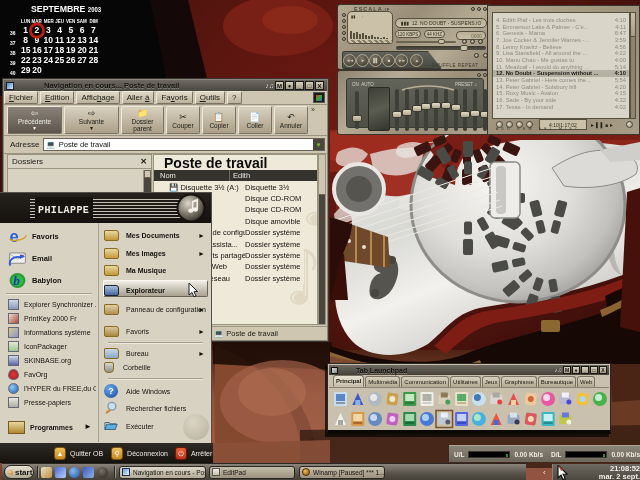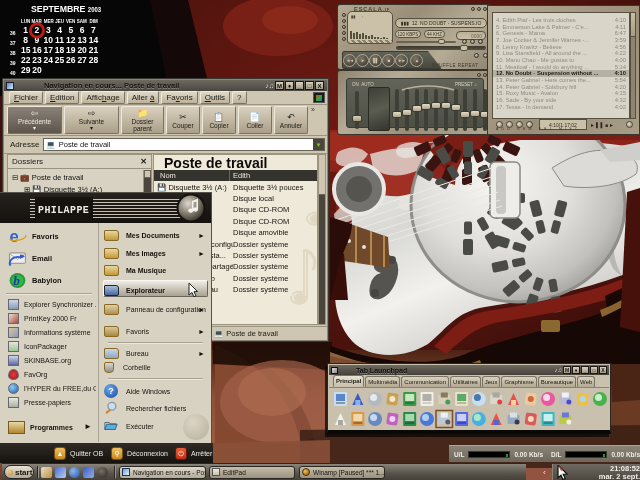--- a/index.html
+++ b/index.html
@@ -257,21 +257,21 @@
   <div style="margin-left:auto;display:flex;gap:1px;align-items:center;margin-right:3px;">
    <span style="font-size:7px;color:#ddd;">♪♫</span>
    <div class="tbt">M</div>
           <div class="tbt">♦</div>
           <div class="tbt">_</div>
           <div class="tbt">□</div>
           <div class="tbt">X</div>
   </div>
  </div>
 
- <div class="ab" style="left:1px;top:12px;right:1px;height:14px;background:#cfc6b2;border-bottom:1px solid #9a937f;display:flex;align-items:center;padding-left:5px;gap:2px;">
+ <div class="ab" style="left:1px;top:12px;right:1px;height:14px;background:#cfc6b2;border-bottom:1px solid #9a937f;display:flex;align-items:center;gap:2px;">
   <span class="mi"><u>F</u>ichier</span>
         <span class="mi"><u>E</u>dition</span>
         <span class="mi">Affic<u>h</u>age</span>
         <span class="mi">Aller <u>à</u></span>
         <span class="mi">Fa<u>v</u>oris</span>
         <span class="mi"><u>O</u>utils</span>
         <span class="mi">?</span>
   <div style="margin-left:auto;margin-right:2px;width:12px;height:11px;background:#1a1a18;border:1px solid #555;">
           <div style="width:6px;height:6px;margin:2px;background:linear-gradient(135deg,#e33,#3a3,#36c);"></div>
         </div>
@@ -292,25 +292,20 @@
   <span style="font-size:8px;color:#1a1a14;">Adresse</span>
   <div style="flex:1;height:13px;margin-left:4px;margin-right:2px;background:#fff;border:1px solid #6a6458;display:flex;align-items:center;font-size:7.5px;color:#111;">
    <span style="margin-left:2px;">💻</span>
           <span style="margin-left:3px;">Poste de travail</span>
    <div style="margin-left:auto;width:11px;height:11px;background:#4a463e;color:#7ec820;font-size:7px;text-align:center;line-height:11px;">▾</div>
   </div>
  </div>
 
  <div class="ab" style="left:4px;top:75px;width:145px;bottom:16px;background:#d8d2c2;border:1px solid #9a937f;">
   <div style="height:14px;border-bottom:1px solid #9a937f;display:flex;align-items:center;font-size:8px;color:#1a1a14;padding:0 4px;">Dossiers<span style="margin-left:auto;font-weight:bold;">✕</span></div>
-  <div style="font-size:7.5px;color:#111;padding:3px 0 0 4px;line-height:12px;">
-   <div>⊟ <span style="color:#8a6a30;">💼</span> Poste de travail</div>
-   <div style="padding-left:12px;">⊞ <span style="color:#8a6a30;">💾</span> Disquette 3½ (A:)</div>
-   <div style="padding-left:12px;">⊞ <span style="color:#8a6a30;">💽</span> (C:)</div>
-  </div>
   <div class="ab" style="right:0;top:15px;width:8px;bottom:0;background:#4a463e;border-left:1px solid #9a937f;">
           <div style="height:8px;background:#cfc6b2;border:1px solid #6a6458;"></div>
         </div>
  </div>
 
  <div class="ab" style="left:150px;top:75px;right:10px;bottom:16px;background:#efe9da;border:1px solid #9a937f;overflow:hidden;">
   <svg class="ab" style="left:38px;top:0" width="170" height="250" opacity="0.85">
           <g fill="#ded6c0" stroke="#ded6c0">
   <path d="M128,18 l3,0 0,46 a8,6 0 1 1 -3,-5 Z" stroke-width="2" fill="none"></path>
   <path d="M129,18 q14,6 8,20" fill="none" stroke-width="3"></path>
@@ -321,23 +316,22 @@
   <path d="M126,172 l3,0 0,46 a8,6 0 1 1 -3,-5 Z" stroke-width="2" fill="none"></path>
   <ellipse cx="122" cy="218" rx="6" ry="4.5"></ellipse>
  </g>
         </svg>
   <div class="ab" style="left:10px;top:0px;font-size:14px;font-weight:bold;color:#0a0a08;">Poste de travail</div>
   <div class="ab" style="left:0;top:14.5px;right:0;height:11px;background:#35332e;display:flex;font-size:7.5px;color:#e8e4da;align-items:center;">
    <span style="margin-left:6px;">Nom</span>
           <span style="position:absolute;left:79px;">Edith</span>
    <div class="ab" style="left:75px;top:0;width:1px;height:11px;background:#6a665c;"></div>
   </div>
-  <div class="ab" style="left:0;top:26.5px;right:0;font-size:7.5px;color:#15130e;line-height:11.4px;">
+  <div class="ab" style="left:12px;top:26.5px;right:0;font-size:7.5px;color:#15130e;line-height:11.4px;">
    <div><span style="margin-left:3px;">💾</span> Disquette 3½ (A:)<span class="ty">Disquette 3½ pouces</span></div>
-   <div><span style="margin-left:3px;">💽</span> (C:)<span class="ty">Disque local</span></div>
    <div><span style="margin-left:3px;">💿</span> (D:)<span class="ty">Disque CD-ROM</span></div>
    <div><span style="margin-left:3px;">💿</span> (E:)<span class="ty">Disque CD-ROM</span></div>
    <div><span style="margin-left:3px;">💾</span> (F:)<span class="ty">Disque amovible</span></div>
    <div><span style="margin-left:3px;">📁</span> Panneau de configur...<span class="ty">Dossier système</span></div>
    <div><span style="margin-left:3px;">📁</span> Docs et Assista...<span class="ty">Dossier système</span></div>
    <div><span style="margin-left:3px;">📁</span> Documents partagés<span class="ty">Dossier système</span></div>
    <div><span style="margin-left:3px;">📁</span> Dossiers Web<span class="ty">Dossier système</span></div>
    <div><span style="margin-left:3px;">📁</span> Favoris réseau<span class="ty">Dossier système</span></div>
   </div>
  </div>

